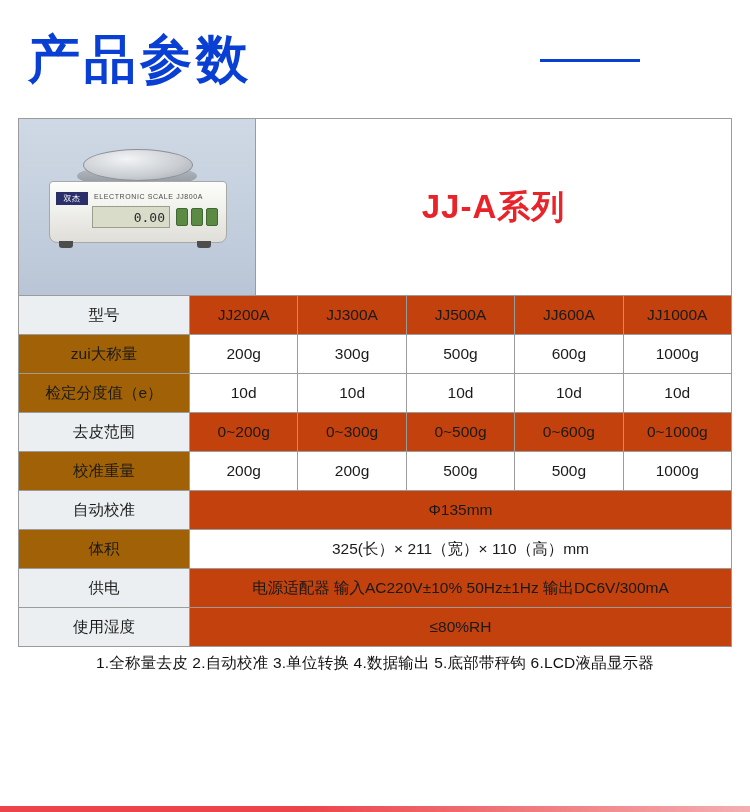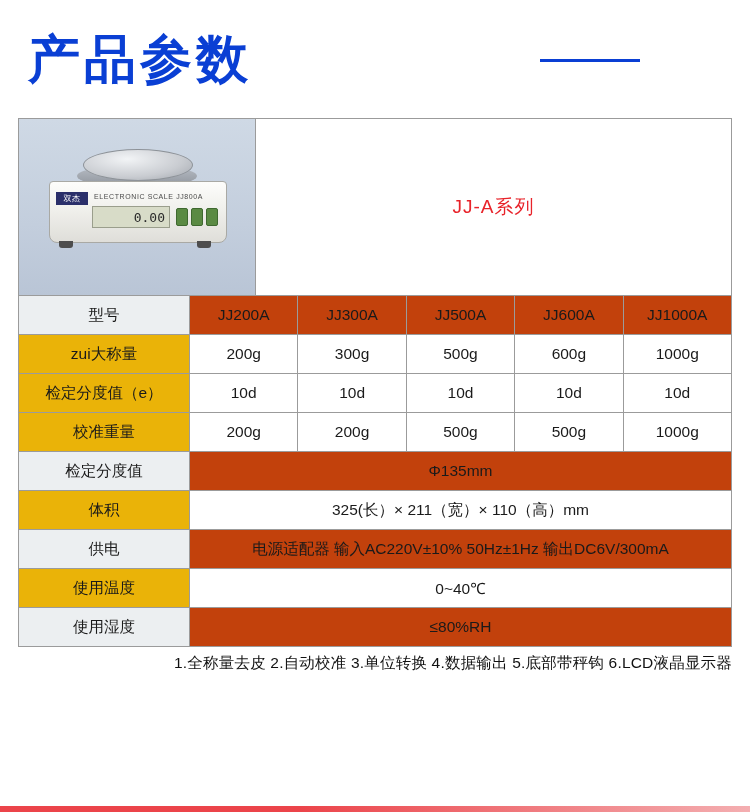--- a/index.html
+++ b/index.html
@@ -167,52 +167,52 @@
   .scale-foot.r { left: 178px; }
 
   .series-cell {
     flex: 1;
     display: flex;
     align-items: center;
     justify-content: center;
   }
   .series-text {
     color: #e8232a;
-    font-size: 19px;
-    font-weight: normal;
+    font-size: 33px;
+    font-weight: bold;
     letter-spacing: 1px;
   }
 
   
   table.spec {
     margin: 0 18px;
     width: 714px;
     border-collapse: collapse;
     table-layout: fixed;
   }
   table.spec td {
     border: 1px solid #9b9b9b;
     text-align: center;
     font-size: 15.5px;
     height: 38px;
     padding: 0 2px;
     color: #1a1a1a;
   }
   td.label {
     width: 166px;
-    background: #eab308;
+    background: #a16207;
   }
   tr.shaded td { background: #c2410c; }
   tr.shaded td.label { background: #eceff1; }
 
   
   .footer-note {
     margin: 6px 18px 16px 18px;
     width: 714px;
-    text-align: right;
+    text-align: center;
     font-size: 15.5px;
     color: #111;
     letter-spacing: 0.2px;
   }
   .footer-bar {
     position: absolute;
     left: 0;
     bottom: 0;
     width: 100%;
     height: 6px;
@@ -274,44 +274,48 @@
           <td>1000g</td>
         </tr>
         <tr>
           <td class="label">检定分度值（e）</td>
           <td>10d</td>
           <td>10d</td>
           <td>10d</td>
           <td>10d</td>
           <td>10d</td>
         </tr>
+        <tr class="shaded">
+          <td class="label">去皮范围</td>
+          <td>0~200g</td>
+          <td>0~300g</td>
+          <td>0~500g</td>
+          <td>0~600g</td>
+          <td>0~1000g</td>
+        </tr>
         <tr>
           <td class="label">校准重量</td>
           <td>200g</td>
           <td>200g</td>
           <td>500g</td>
           <td>500g</td>
           <td>1000g</td>
         </tr>
         <tr class="shaded">
-          <td class="label">检定分度值</td>
+          <td class="label">自动校准</td>
           <td colspan="5">Φ135mm</td>
         </tr>
         <tr>
           <td class="label">体积</td>
           <td colspan="5">325(长）× 211（宽）× 110（高）mm</td>
         </tr>
         <tr class="shaded">
           <td class="label">供电</td>
           <td colspan="5">电源适配器 输入AC220V±10%  50Hz±1Hz  输出DC6V/300mA</td>
         </tr>
-        <tr>
-          <td class="label">使用温度</td>
-          <td colspan="5">0~40℃</td>
-        </tr>
         <tr class="shaded">
           <td class="label">使用湿度</td>
           <td colspan="5">≤80%RH</td>
         </tr>
       </tbody>
   </table>
 
   <div class="footer-note">1.全称量去皮 2.自动校准 3.单位转换 4.数据输出 5.底部带秤钩 6.LCD液晶显示器</div>
 
   <div class="footer-bar"></div>

